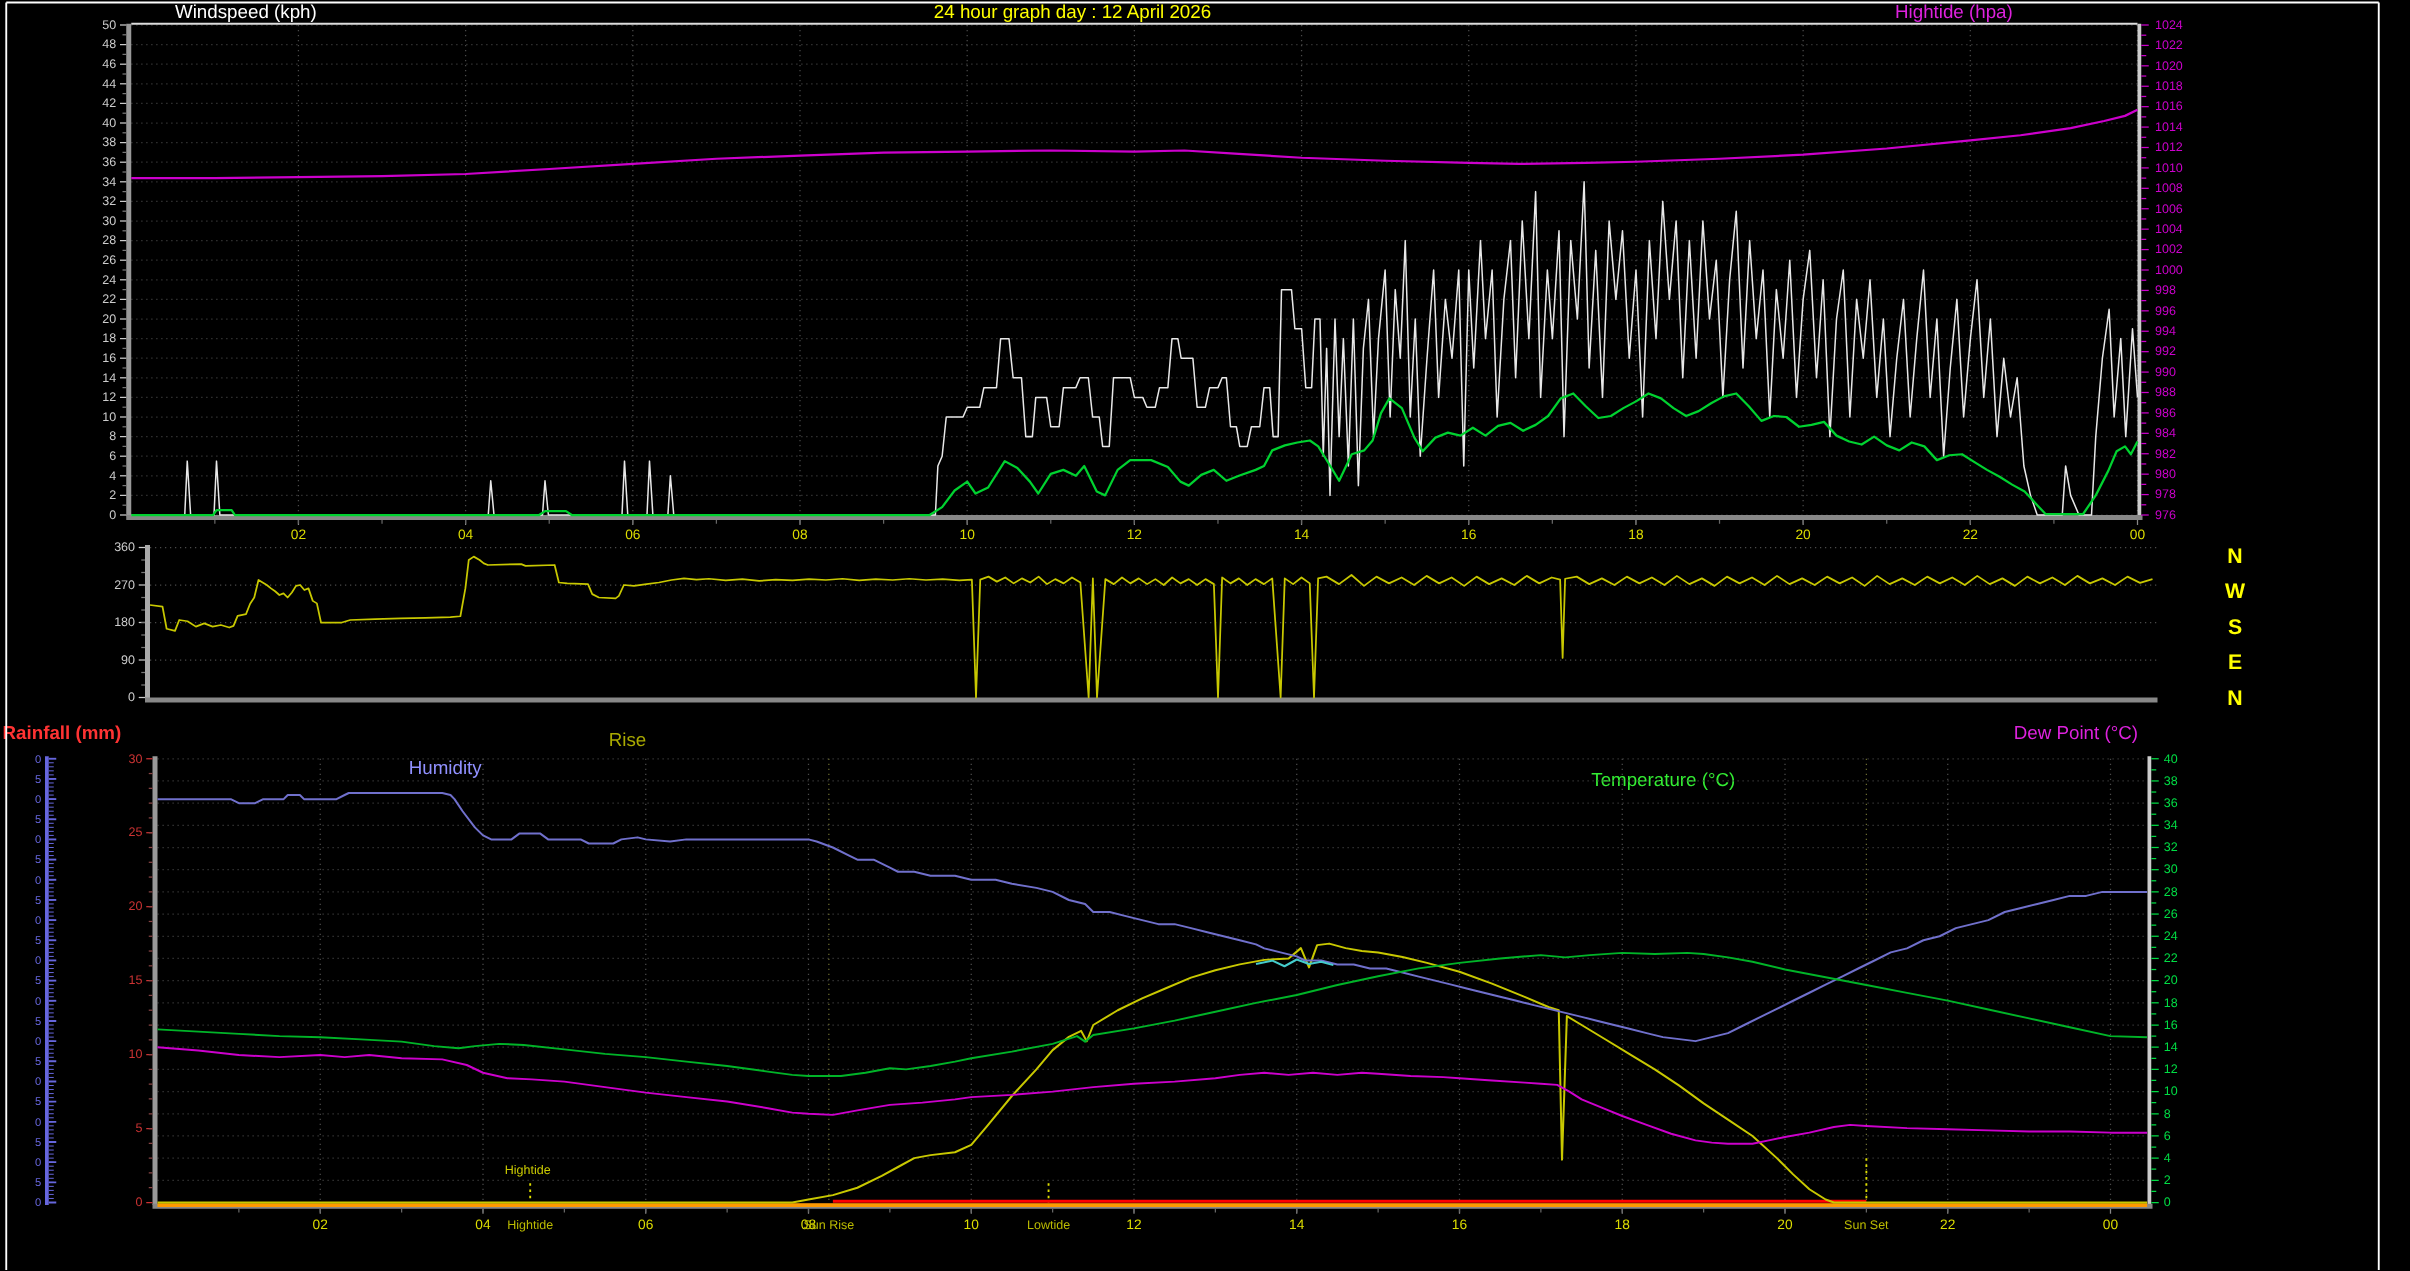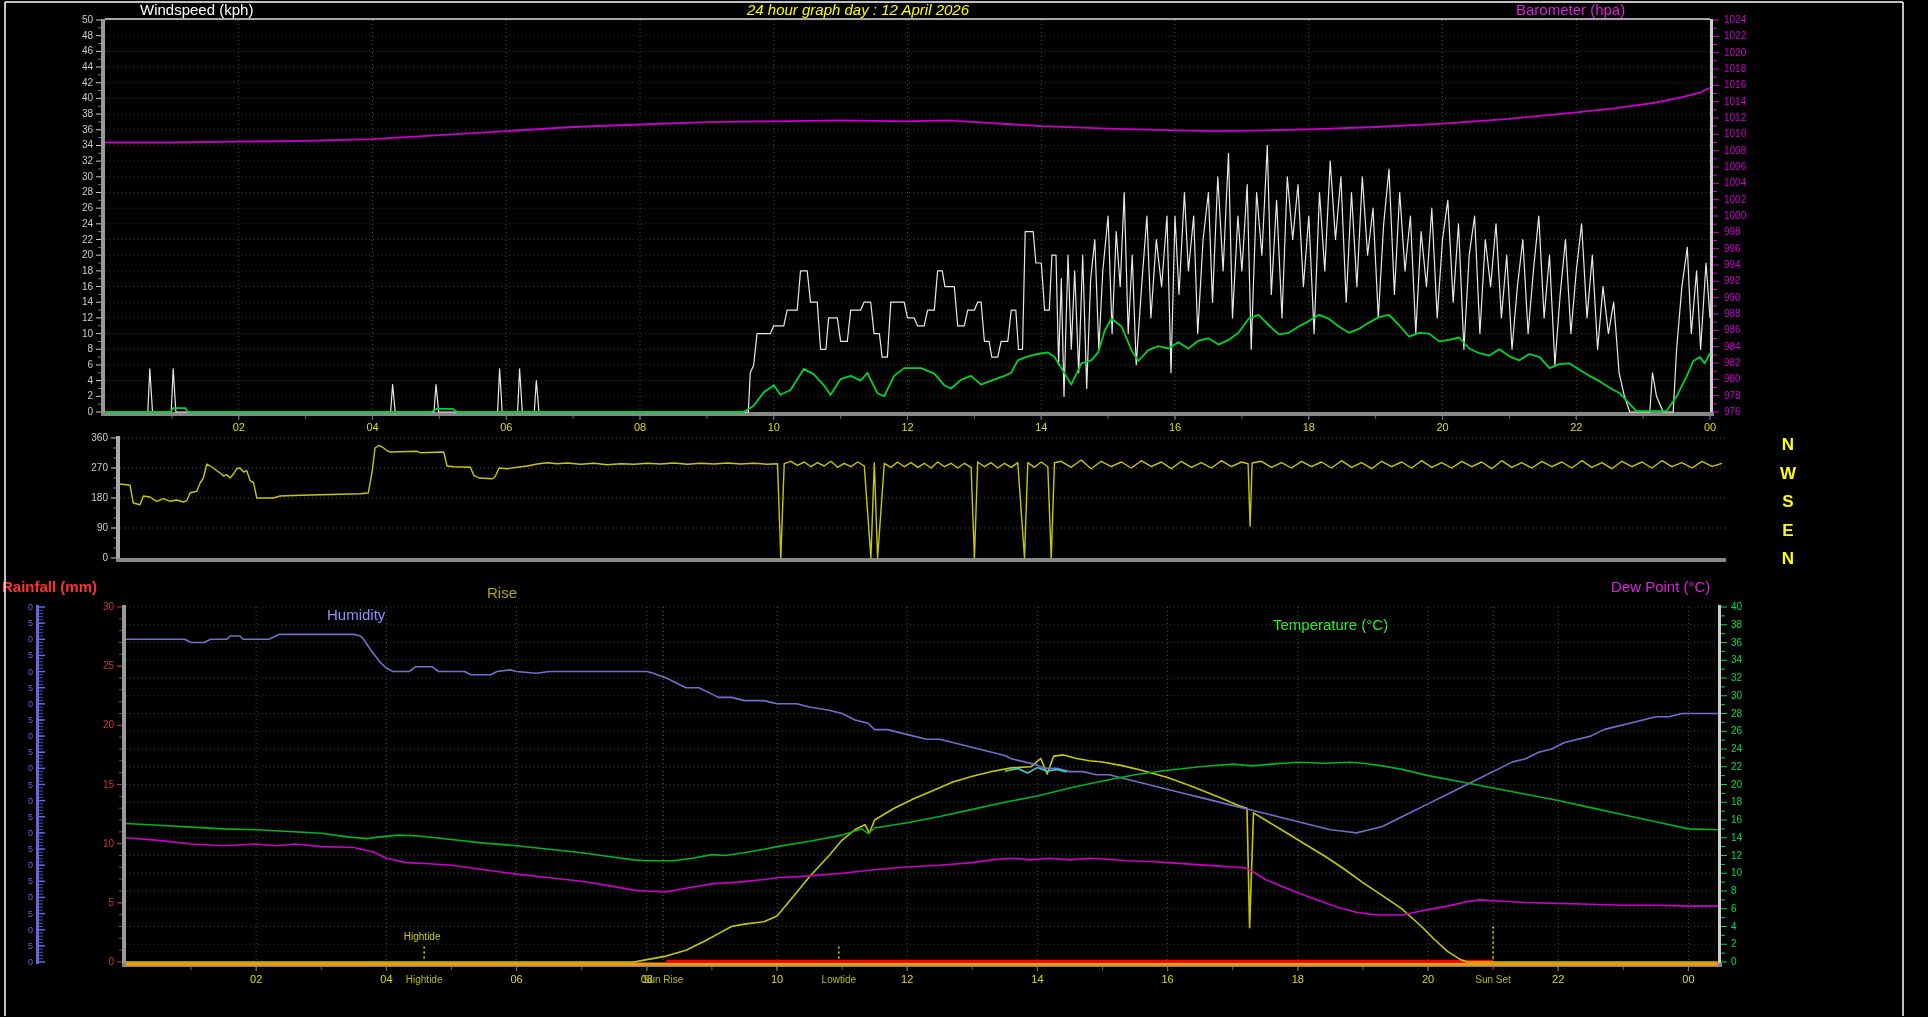--- a/index.html
+++ b/index.html
@@ -7,22 +7,22 @@
        font-family:"Liberation Sans","DejaVu Sans",sans-serif;}
   .screen{position:absolute;left:0;top:0;width:1822px;height:1017px;background:#000;}
   .lbl{position:absolute;font-size:15px;white-space:nowrap;}
   #chart-svg{position:absolute;left:0;top:0;}
 </style>
 </head>
 <body>
 
 <div class="screen">
   <div class="lbl" style="left: 140px; top: 1px; color: rgb(255, 255, 255);">Windspeed (kph)</div>
-  <div class="lbl" style="left: 858px; top: 1px; transform: translateX(-50%); color: rgb(255, 255, 0); font-style: italic;">24 hour graph day : 12 April 2026</div>
-  <div class="lbl" style="left: 1516px; top: 1px; color: rgb(221, 34, 221);">Barometer (hpa)</div>
+  <div class="lbl" style="left: 858px; top: 1px; transform: translateX(-50%); color: rgb(255, 255, 0);">24 hour graph day : 12 April 2026</div>
+  <div class="lbl" style="left: 1516px; top: 1px; color: rgb(221, 34, 221);">Hightide (hpa)</div>
 
   <div class="lbl" style="left: 2px; top: 578px; color: rgb(255, 51, 51); font-weight: bold;">Rainfall (mm)</div>
   <div class="lbl" style="left: 327px; top: 606px; color: rgb(144, 144, 255);">Humidity</div>
   <div class="lbl" style="left: 487px; top: 584px; color: rgb(170, 170, 0);">Rise</div>
   <div class="lbl" style="left: 1273px; top: 578px; color: rgb(51, 238, 51); margin-top: 38px;">Temperature (°C)</div>
   <div class="lbl" style="left: 1611px; top: 578px; color: rgb(221, 34, 221);">Dew Point (°C)</div>
 
   <svg id="chart-svg" width="1928" height="1017">
       <g>
         <line x1="105" y1="412" x2="1710" y2="412" stroke="#3c3c3c" stroke-width="1" stroke-dasharray="1 3"></line>

